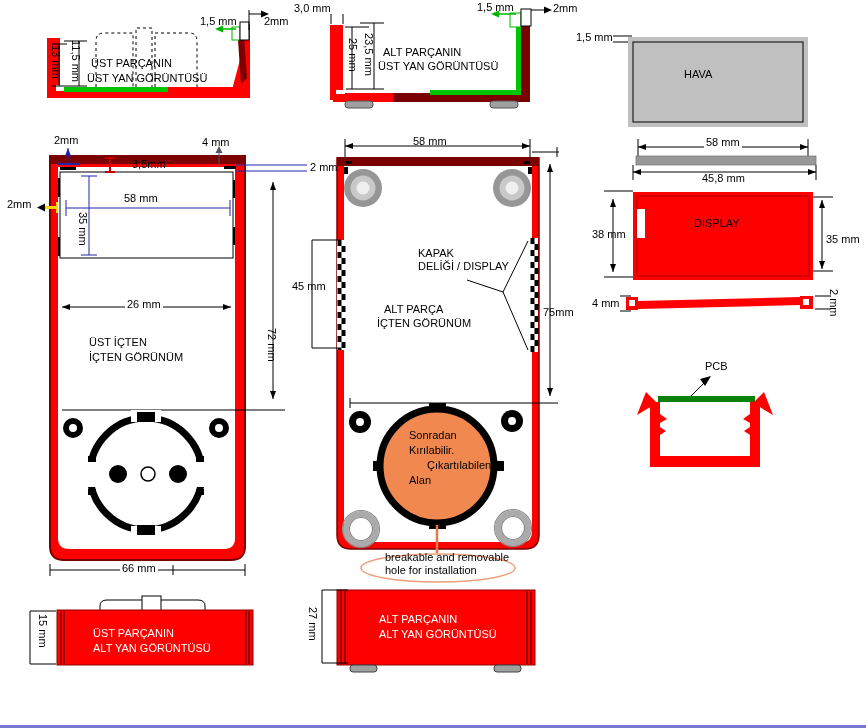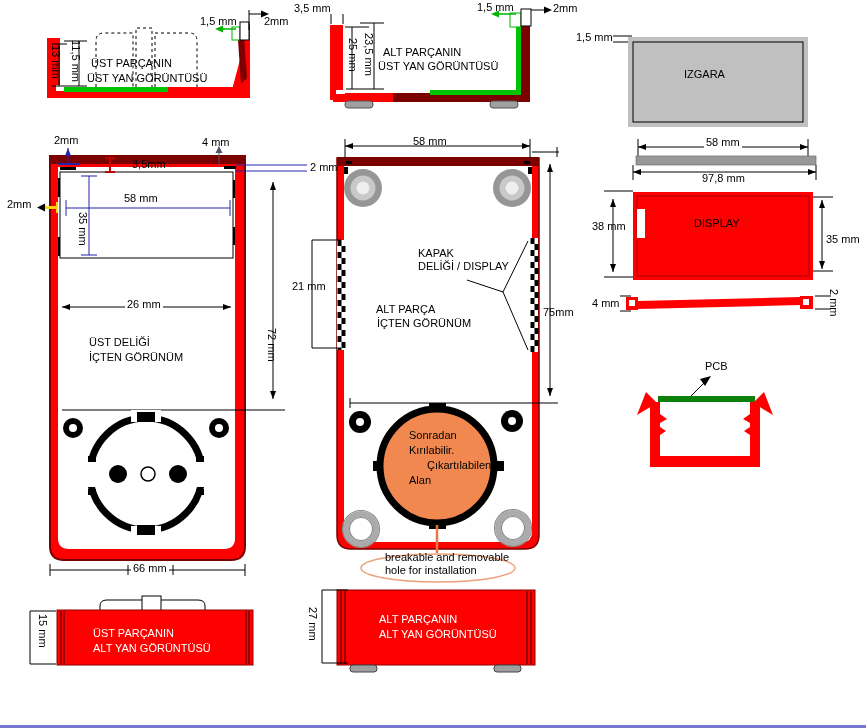--- a/index.html
+++ b/index.html
@@ -277,60 +277,60 @@
   <rect x="0" y="725" width="866" height="3" fill="#7878D2"></rect>
 </svg>
 
 <span class="lbl" style="left:200px;top:15px">1,5 mm</span>
 <span class="lbl" style="left:264px;top:15px">2mm</span>
 <span class="lbl rot" style="left:62px;top:45px">13 mm</span>
 <span class="lbl rot" style="left:82px;top:40px">11,5 mm</span>
 <span class="lbl" style="left:91px;top:57px">ÜST PARÇANIN</span>
 <span class="lbl" style="left:87px;top:72px">ÜST YAN GÖRÜNTÜSÜ</span>
 
-<span class="lbl" style="left:294px;top:2px">3,5 mm</span>
+<span class="lbl" style="left:294px;top:2px">3,0 mm</span>
 <span class="lbl" style="left:477px;top:1px">1,5 mm</span>
 <span class="lbl" style="left:553px;top:2px">2mm</span>
 <span class="lbl rot" style="left:359px;top:38px">25 mm</span>
 <span class="lbl rot" style="left:375px;top:33px">23,5 mm</span>
 <span class="lbl" style="left:383px;top:46px">ALT PARÇANIN</span>
 <span class="lbl" style="left:378px;top:60px">ÜST YAN GÖRÜNTÜSÜ</span>
 
 <span class="lbl" style="left:576px;top:31px">1,5 mm</span>
-<span class="lbl" style="left:684px;top:68px">IZGARA</span>
+<span class="lbl" style="left:684px;top:68px">HAVA</span>
 <span class="lbl bg" style="left:704px;top:136px">58 mm</span>
-<span class="lbl" style="left:702px;top:172px">97,8 mm</span>
+<span class="lbl" style="left:702px;top:172px">45,8 mm</span>
 
 <span class="lbl" style="left:694px;top:217px">DISPLAY</span>
-<span class="lbl" style="left:592px;top:220px">38 mm</span>
+<span class="lbl" style="left:592px;top:228px">38 mm</span>
 <span class="lbl" style="left:826px;top:233px">35 mm</span>
 <span class="lbl" style="left:592px;top:297px">4 mm</span>
 <span class="lbl rot" style="left:840px;top:289px">2 mm</span>
 
 <span class="lbl" style="left:705px;top:360px">PCB</span>
 
 <span class="lbl" style="left:54px;top:134px">2mm</span>
 <span class="lbl" style="left:202px;top:136px">4 mm</span>
 <span class="lbl" style="left:132px;top:158px">3,5mm</span>
 <span class="lbl" style="left:310px;top:161px">2 mm</span>
 <span class="lbl" style="left:7px;top:198px">2mm</span>
 <span class="lbl" style="left:124px;top:192px">58 mm</span>
 <span class="lbl rot" style="left:89px;top:212px">35 mm</span>
 <span class="lbl bg" style="left:125px;top:298px">26 mm</span>
-<span class="lbl" style="left:89px;top:336px">ÜST DELİĞİ</span>
+<span class="lbl" style="left:89px;top:336px">ÜST İÇTEN</span>
 <span class="lbl" style="left:89px;top:351px">İÇTEN GÖRÜNÜM</span>
 <span class="lbl rot" style="left:278px;top:328px">72 mm</span>
-<span class="lbl bg" style="left:131px;top:562px">66 mm</span>
+<span class="lbl bg" style="left:120px;top:562px">66 mm</span>
 
 <span class="lbl" style="left:413px;top:135px">58 mm</span>
-<span class="lbl" style="left:292px;top:280px">21 mm</span>
+<span class="lbl" style="left:292px;top:280px">45 mm</span>
 <span class="lbl" style="left:543px;top:306px">75mm</span>
 <span class="lbl" style="left:418px;top:247px">KAPAK</span>
 <span class="lbl" style="left:418px;top:260px">DELİĞİ / DISPLAY</span>
-<span class="lbl" style="left:376px;top:303px">ALT PARÇA</span>
+<span class="lbl" style="left:384px;top:303px">ALT PARÇA</span>
 <span class="lbl" style="left:377px;top:317px">İÇTEN GÖRÜNÜM</span>
 <span class="lbl" style="left:409px;top:429px">Sonradan</span>
 <span class="lbl" style="left:409px;top:444px">Kırılabilir.</span>
 <span class="lbl" style="left:427px;top:459px">Çıkartılabilen</span>
 <span class="lbl" style="left:409px;top:474px">Alan</span>
 <span class="lbl" style="left:385px;top:551px">breakable and removable</span>
 <span class="lbl" style="left:385px;top:564px">hole for installation</span>
 
 <span class="lbl rot" style="left:49px;top:614px">15 mm</span>
 <span class="lbl wht" style="left:93px;top:627px">ÜST PARÇANIN</span>

